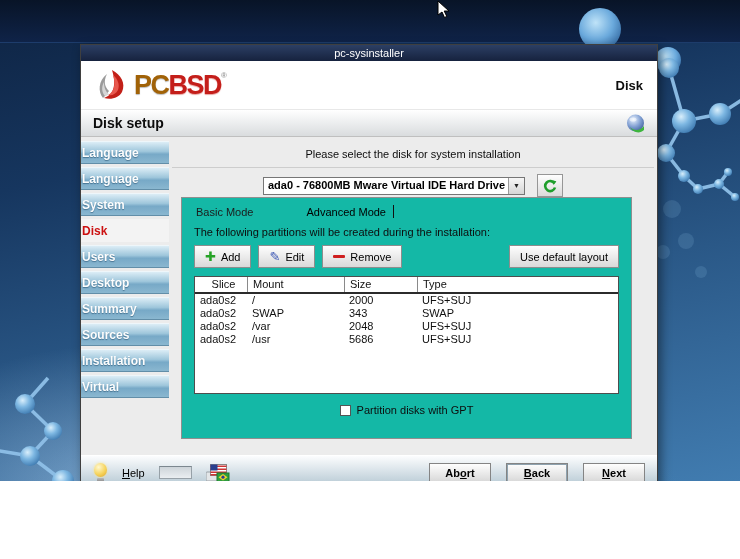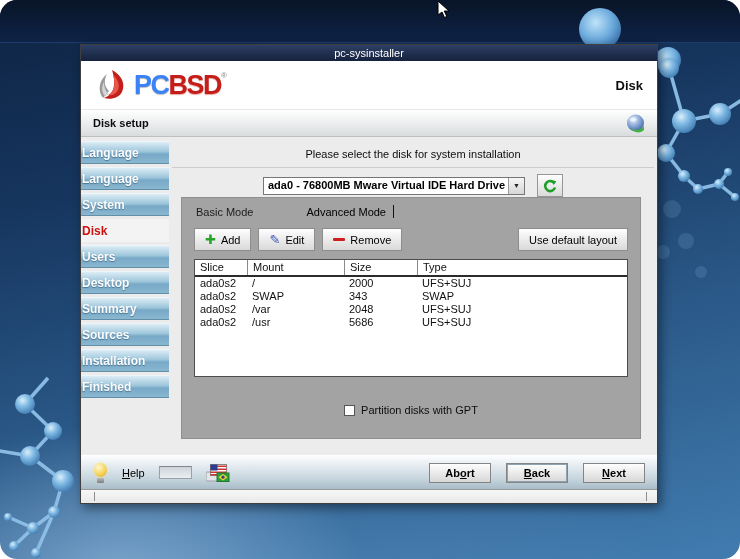--- a/index.html
+++ b/index.html
@@ -1,69 +1,69 @@
 <!DOCTYPE html>
 <html><head>
 <meta charset="utf-8">
 <style>
   html,body{margin:0;padding:0;}
   body{width:740px;height:559px;overflow:hidden;font-family:"Liberation Sans","DejaVu Sans",sans-serif;-webkit-font-smoothing:antialiased;}
-  .desktop{position:relative;width:740px;height:559px;overflow:hidden;
+  .desktop{position:relative;width:740px;height:481px;overflow:hidden;
     background:
       radial-gradient(ellipse 340px 210px at 16% 103%, rgba(175,210,240,.55), rgba(175,210,240,0) 72%),
       radial-gradient(ellipse 520px 300px at 48% 118%, rgba(120,170,215,.30), rgba(120,170,215,0) 70%),
-      linear-gradient(168deg,#0e2342 0%,#16365f 30%,#2a5887 62%,#417cb0 100%); border-radius: 17px;}
+      linear-gradient(168deg,#0e2342 0%,#16365f 30%,#2a5887 62%,#417cb0 100%);}
   .top-band{position:absolute;left:0;top:0;width:740px;height:42px;background:linear-gradient(180deg,#081427,#0f2348);border-bottom:1px solid #1d3c6b;}
   .decor{position:absolute;left:0;top:0;}
   .mouse{position:absolute;left:436px;top:0;}
 
   
   .window{position:absolute;left:80px;top:44px;width:578px;height:460px;border:1px solid #3f3f3f;box-sizing:border-box;display:flex;flex-direction:column;background:#ececec;box-shadow:3px 4px 10px rgba(0,0,0,.45);}
   .titlebar{height:16px;flex:0 0 16px;background:linear-gradient(#2c3f64,#16223e);color:#fff;font-size:11px;display:flex;align-items:center;justify-content:center;}
   .logorow{height:48px;flex:0 0 48px;background:#fff;display:flex;align-items:center;justify-content:space-between;padding:0 14px;}
   .brand{display:flex;align-items:center;gap:5px;}
   .brand-text{font-size:27px;font-weight:bold;letter-spacing:-1.5px;line-height:1;}
-  .brand-pc{color:#3b82f6;text-shadow:0 1px 1px #bbb;}
+  .brand-pc{color:#a16207;text-shadow:0 1px 1px #bbb;}
   .brand-bsd{color:#c41e1a;text-shadow:0 1px 1px #e8a4a0;}
   .brand-reg{font-size:8px;color:#999;vertical-align:top;}
   .page-label{font-size:13px;font-weight:bold;color:#0d0d0d;}
   .sectionrow{height:26px;flex:0 0 26px;background:linear-gradient(#ffffff,#d9dcde);border-top:1px solid #e8e8e8;border-bottom:1px solid #bfbfbf;display:flex;align-items:center;justify-content:space-between;padding:0 12px;}
-  .section-title{font-size:11px;font-weight:bold;color:#0d0d0d;}
+  .section-title{font-size:14px;font-weight:bold;color:#0d0d0d;}
 
   .mainrow{flex:1;display:flex;min-height:0;background:#ececec;}
   .sidebar{width:88px;flex:0 0 88px;padding-top:4px;box-sizing:border-box;}
   .side-item{height:23px;margin-bottom:3px;display:flex;align-items:center;padding-left:1px;box-sizing:border-box;font-size:12px;font-weight:bold;color:#fdfdfd;text-shadow:0 1px 1px rgba(25,70,100,.55);cursor:pointer;
     background:linear-gradient(#dcedf6,#9ec6db 45%,#77a9c7 58%,#8ab7d0);border-top:1px solid #eef6fa;border-bottom:1px solid #628ea8;}
   .side-item.active{background:#f3f3f3;border-top:1px solid #f3f3f3;border-bottom:1px solid #f3f3f3;color:#cc1111;text-shadow:none;}
 
   .content{flex:1;position:relative;padding-top:6px;min-width:0;}
   .prompt{font-size:11px;color:#0d0d0d;text-align:center;padding:5px 0 7px;border-bottom:1px solid #cdcdcd;margin:0 3px;}
   .selectrow{display:flex;align-items:center;justify-content:center;gap:12px;margin-top:6px;}
   .combo{width:262px;height:18px;background:#fff;border:1px solid #767676;display:flex;align-items:stretch;box-sizing:border-box;cursor:pointer;}
   .combo-text{flex:1;font-size:11px;font-weight:bold;color:#000;padding:1px 4px 0;white-space:nowrap;overflow:hidden;}
   .combo-arrow{width:15px;border-left:1px solid #9a9a9a;background:linear-gradient(#f6f6f6,#d6d6d6);display:flex;align-items:center;justify-content:center;font-size:7px;color:#222;}
   .refresh-btn{width:24px;height:21px;border:1px solid #969696;background:linear-gradient(#fefefe,#dadada);display:flex;align-items:center;justify-content:center;cursor:pointer;}
 
-  .groupbox{position:absolute;left:12px;right:16px;top:60px;height:240px;background:#a3a3a3;border:1px solid #8f8f8f;}
+  .groupbox{position:absolute;left:12px;right:25px;top:60px;height:240px;background:#14b8a6;border:1px solid #8f8f8f;}
   .tabs{display:flex;align-items:center;padding:7px 14px 3px;gap:28px;}
   .tab{font-size:11px;color:#1c1c1c;cursor:pointer;display:flex;align-items:center;}
   .tab.active{color:#000;margin-left:25px;}
   .text-cursor{width:1px;height:13px;background:#111;margin-left:7px;}
   .note{font-size:11px;color:#0d0d0d;margin:5px 0 0 12px;}
   .toolbar{display:flex;align-items:center;margin:7px 12px 0;gap:7px;}
   .tbtn{height:21px;padding:0 10px;display:flex;align-items:center;gap:5px;font-size:11px;color:#000;background:linear-gradient(#fefefe,#d9d9d9);border:1px solid #8d8d8d;cursor:pointer;white-space:nowrap;}
   .tspacer{flex:1;}
   .icon-plus{color:#27a327;font-size:13px;font-weight:bold;line-height:1;}
   .icon-pencil{color:#3a56b4;font-size:13px;line-height:1;}
   .icon-minus{display:inline-block;width:12px;height:3px;background:#cf1f1f;border-radius:1px;}
 
   .ptable{margin:8px 12px 0;border:1px solid #4d4d4d;background:#fff;height:118px;box-sizing:border-box;overflow:hidden;}
   .thead{display:grid;grid-template-columns:52px 97px 73px 1fr;border-bottom:2px solid #2b2b2b;height:15px;background:#fff;}
   .th{font-size:11px;color:#111;padding:1px 0 0 5px;border-left:1px solid #8a8a8a;overflow:hidden;}
-  .th:first-child{border-left:none;}
+  .th:first-child{border-left:none;text-align:center;}
   .trow{display:grid;grid-template-columns:52px 97px 73px 1fr;height:13px;cursor:default;}
   .td{font-size:11px;color:#111;padding-left:5px;line-height:13px;overflow:hidden;}
   .gptrow{position:absolute;left:0;right:0;bottom:22px;display:flex;align-items:center;justify-content:center;gap:6px;}
   .checkbox{width:11px;height:11px;border:1px solid #555;background:#fff;box-sizing:border-box;cursor:pointer;}
   .gptlabel{font-size:11px;color:#0d0d0d;}
 
   .footer{height:34px;flex:0 0 34px;background:linear-gradient(#fcfdfe,#c4d3dc 72%,#a8bcc8);border-top:1px solid #fff;display:flex;align-items:center;padding:0 12px;box-sizing:border-box;}
   .help-group{display:flex;align-items:center;gap:14px;}
   .bulb-wrap{width:15px;height:22px;position:relative;}
   .bulb{position:absolute;left:1px;top:1px;width:13px;height:14px;border-radius:50%;background:radial-gradient(circle at 35% 30%,#fff8cf,#f6d35a 55%,#dca32a);box-shadow:0 0 3px rgba(255,230,120,.8);}
@@ -211,21 +211,21 @@
         <div class="side-item">
             <span>Summary</span>
           </div>
         <div class="side-item">
             <span>Sources</span>
           </div>
         <div class="side-item">
             <span>Installation</span>
           </div>
         <div class="side-item">
-            <span>Finished</span>
+            <span>Virtual</span>
           </div>
       </div>
 
       <div class="content">
         <div class="prompt">Please select the disk for system installation</div>
 
         <div class="selectrow">
           <div class="combo">
             <div class="combo-text">ada0 - 76800MB Mware Virtual IDE Hard Drive</div>
             <div class="combo-arrow">▼</div>
@@ -242,20 +242,21 @@
           <div class="tabs">
             <div class="tab">
                 <span>Basic Mode</span>
               </div>
             <div class="tab active">
                 <span>Advanced Mode</span>
                 <span class="text-cursor"></span>
               </div>
           </div>
 
+          <div class="note">The following partitions will be created during the installation:</div>
 
           <div class="toolbar">
             <div class="tbtn">
               <span class="icon-plus">✚</span>
               <span>Add</span>
             </div>
             <div class="tbtn">
               <span class="icon-pencil">✎</span>
               <span>Edit</span>
             </div>

